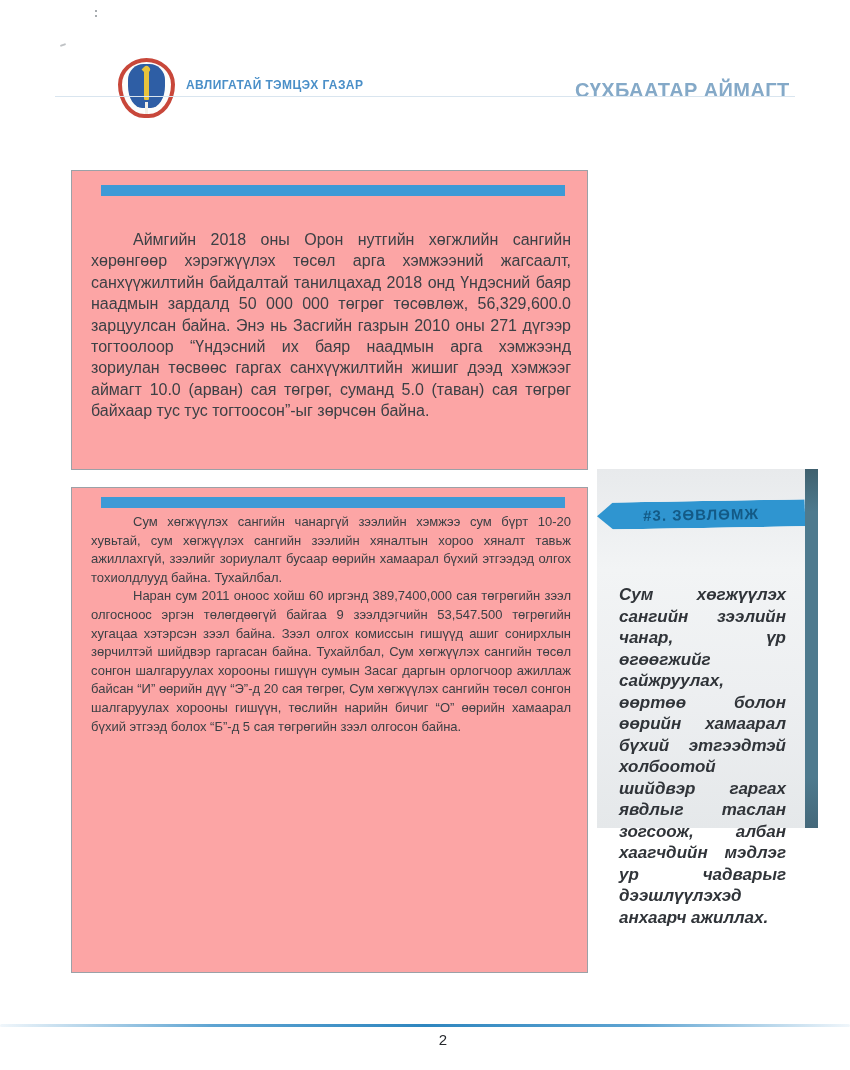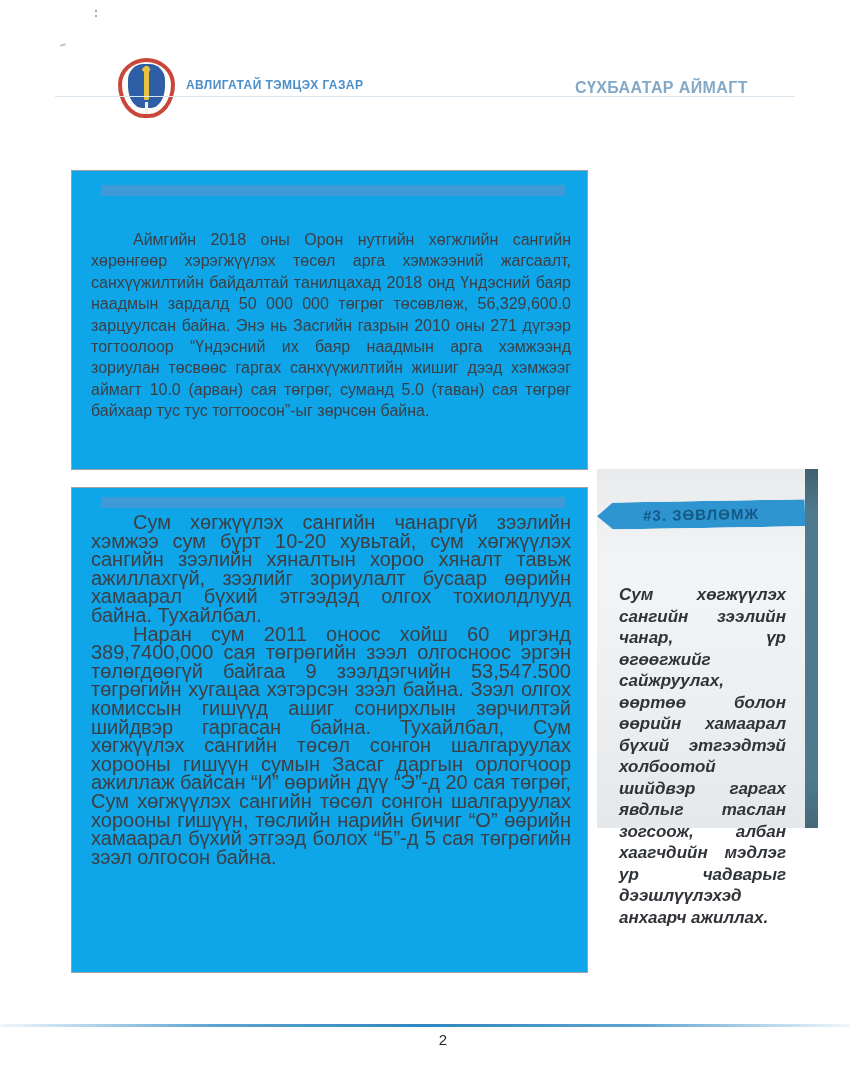--- a/index.html
+++ b/index.html
@@ -24,37 +24,37 @@
   }
   .logo .soyombo{position:absolute;left:26px;top:12px;width:5px;height:30px;background:#e8c33c;border-radius:1px;}
   .logo .flame{position:absolute;left:25px;top:8px;width:7px;height:7px;background:#e8c33c;border-radius:50% 50% 50% 0;transform:rotate(45deg);}
   .logo .base{position:absolute;left:27px;top:44px;width:3px;height:12px;background:#f3efe6;}
   .org-name{
     position:absolute;left:186px;top:78px;color:#4a8fc8;font-weight:bold;
     font-size:12px;letter-spacing:.4px;white-space:nowrap;
   }
   .loc-name{
     position:absolute;left:575px;top:79px;color:#84a9c8;font-weight:bold;
-    font-size:16px;letter-spacing:.4px;white-space:nowrap;
+    font-size:20px;letter-spacing:.4px;white-space:nowrap;
   }
   .header-rule{position:absolute;left:55px;top:96px;width:740px;height:1px;background:#d9e5ef;}
 
   
   .block{
     position:absolute;left:71px;width:517px;border:1px solid #9ba1a7;
-    background:#0ea5e9;box-sizing:border-box;
+    background:#fca5a5;box-sizing:border-box;
   }
   .block1{top:170px;height:300px;}
   .block2{top:487px;height:486px;}
   .bluebar{position:absolute;left:29px;width:464px;height:11px;background:#3e9ad6;}
   .block1 .bluebar{top:14px;}
   .block2 .bluebar{top:9px;}
   .block .body{position:absolute;left:19px;right:16px;color:#3c4045;text-align:justify;}
   .block1 .body{top:58px;font-size:16px;line-height:21.4px;}
-  .block2 .body{top:25px;font-size:20px;line-height:18.6px;}
+  .block2 .body{top:25px;font-size:13px;line-height:18.6px;}
   .block .body p{margin:0;text-indent:42px;}
   .block .body p.note{font-style:italic;text-indent:60px;text-align:left;}
 
   
   .panel{
     position:absolute;left:597px;width:221px;
     background:linear-gradient(180deg,#e8eaec,#f2f4f5 28%,#edeff1 62%,#e5e8ea);
   }
   .panel1{top:170px;height:302px;}
   .panel2{top:469px;height:359px;}

